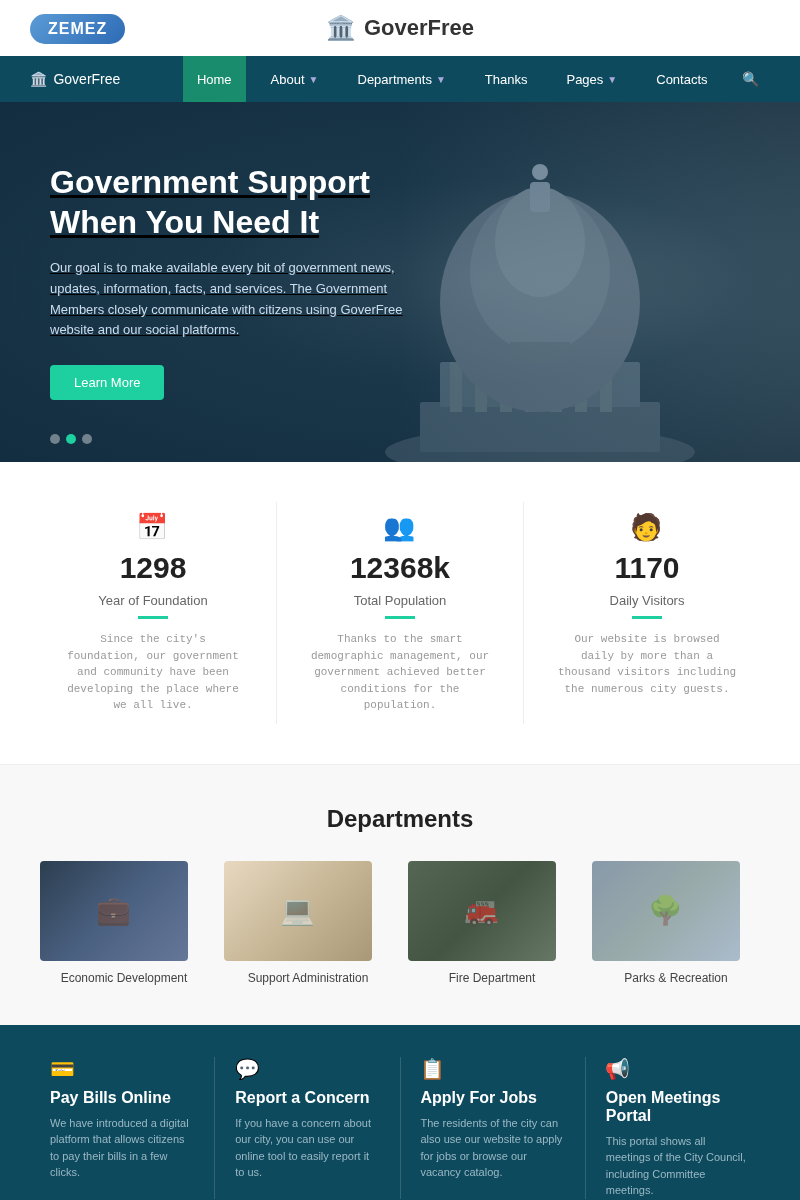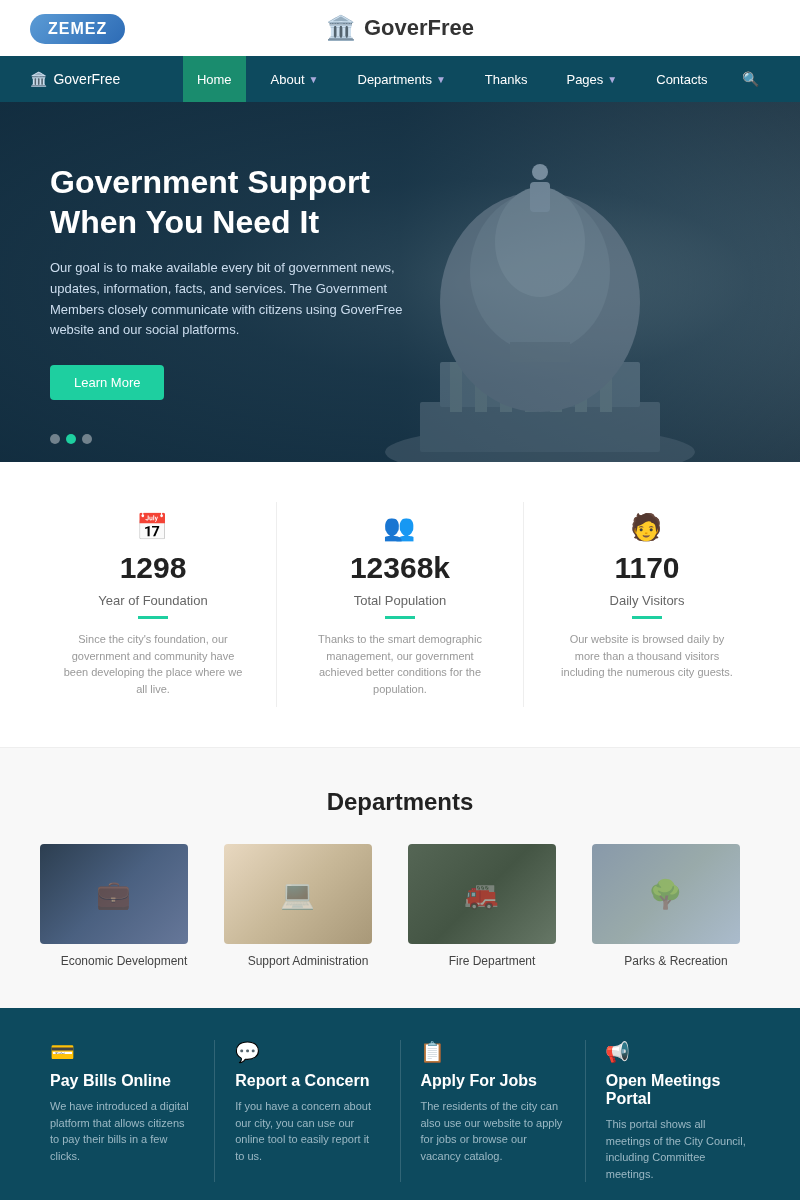--- a/index.html
+++ b/index.html
@@ -96,20 +96,21 @@
       right: 100px;
       bottom: 0;
       width: 320px;
       height: 320px;
     }
     .hero-content {
       position: relative;
       z-index: 2;
       padding: 60px 50px;
       max-width: 460px;
+      text-decoration: underline;
     }
     .hero-title {
       font-size: 32px;
       font-weight: 700;
       color: #fff;
       line-height: 1.25;
       margin-bottom: 16px;
     }
     .hero-desc {
       font-size: 13px;
@@ -152,21 +153,21 @@
       flex: 1;
       text-align: center;
       padding: 10px 20px;
       border-right: 1px solid #eee;
     }
     .stat-item:last-child { border-right: none; }
     .stat-icon { font-size: 26px; color: #1ecfa0; margin-bottom: 8px; }
     .stat-number { font-size: 30px; font-weight: 700; color: #222; margin-bottom: 8px; }
     .stat-label { font-size: 13px; color: #666; }
     .stat-divider { width: 30px; height: 3px; background: #1ecfa0; margin: 8px auto 12px; }
-    .stat-desc { font-size: 11px; color: #999; line-height: 1.5; max-width: 180px; margin: 0 auto; }
+    .stat-desc { font-size: 11px; color: #999; line-height: 1.5; max-width: 180px; margin: 0 auto; font-family: Liberation Mono, monospace; }
 
     
     .departments {
       background: #f8f8f8;
       padding: 40px 30px;
       text-align: center;
     }
     .section-title {
       font-size: 24px;
       font-weight: 600;

